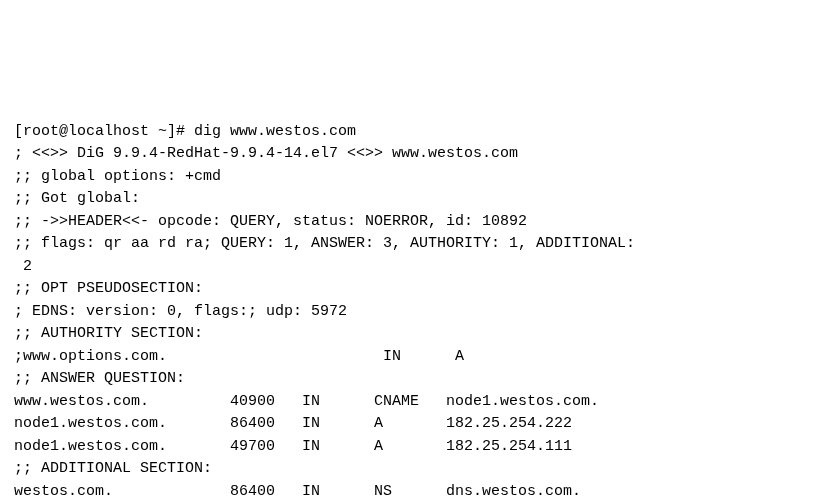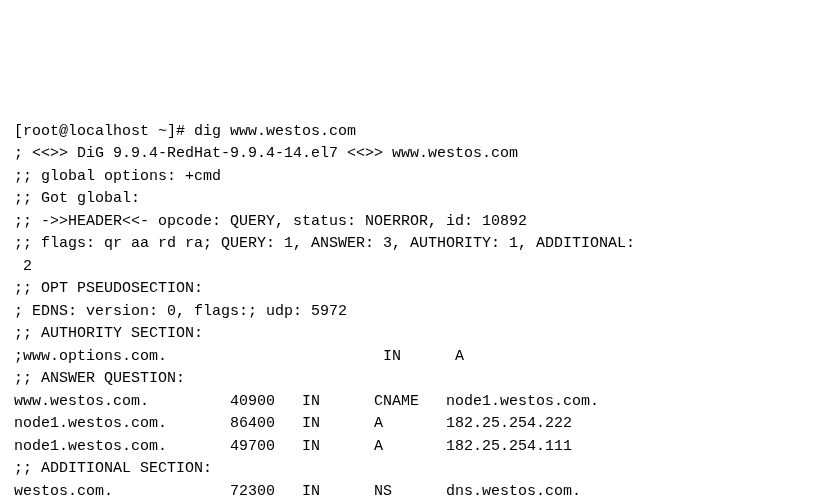--- a/index.html
+++ b/index.html
@@ -41,21 +41,21 @@
 <span class="line"> 2</span>
 <span class="line">;; OPT PSEUDOSECTION:</span>
 <span class="line">; EDNS: version: 0, flags:; udp: 5972</span>
 <span class="line">;; AUTHORITY SECTION:</span>
 <span class="line">;www.options.com.                        IN      A</span>
 <span class="line">;; ANSWER QUESTION:</span>
 <span class="line">www.westos.com.         40900   IN      CNAME   node1.westos.com.</span>
 <span class="line">node1.westos.com.       86400   IN      A       182.25.254.222</span>
 <span class="line">node1.westos.com.       49700   IN      A       182.25.254.111</span>
 <span class="line">;; ADDITIONAL SECTION:</span>
-<span class="line">westos.com.             72300   IN      NS      dns.westos.com.</span>
+<span class="line">westos.com.             86400   IN      NS      dns.westos.com.</span>
 
 
 
 
 
 </div>
 
 
 
 

